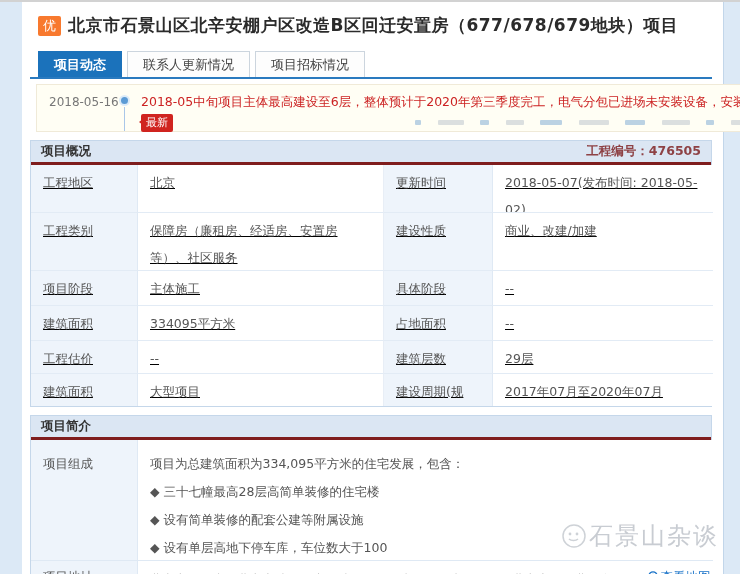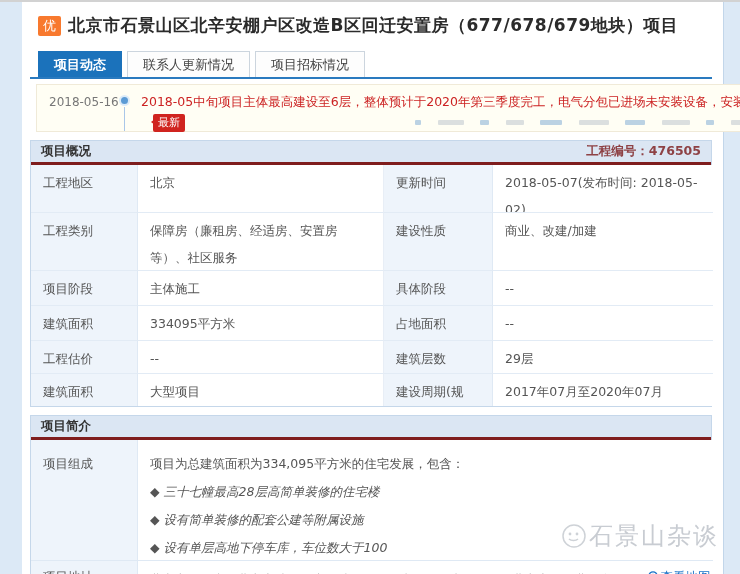--- a/index.html
+++ b/index.html
@@ -39,21 +39,21 @@
   .news-date { font-size:12px; color:#777; width:72px; flex:0 0 auto; margin-top:1px; }
   .timeline { position:relative; width:20px; flex:0 0 auto; margin-top:3px; }
   .timeline .dot {
     display:block; width:7px; height:7px; border-radius:50%;
     background:#5b9bd5; box-shadow:0 0 0 2px #dcebf8;
   }
   .timeline::after { content:""; position:absolute; left:3px; top:10px; width:1px; height:24px; background:#aac7e8; }
   .news-body { flex:1; }
   .news-text { font-size:12.5px; color:#cc2222; line-height:16px; white-space:nowrap; }
   .new-badge {
-    position:relative; display:inline-block; margin:4px 0 0 12px; background:#d0241f; color:#fff;
+    position:relative; display:inline-block; margin:4px 0 0 0; background:#d0241f; color:#fff;
     font-size:11px; line-height:1; padding:3px 5px 4px; border-radius:2px;
   }
   .new-badge::before {
     content:""; position:absolute; left:-5px; top:5px;
     border:3px solid transparent; border-right:4px solid #d0241f;
   }
   .clipped-icons {
     position:absolute; right:8px; bottom:3px; width:348px; height:8px;
     display:flex; justify-content:space-between; opacity:.5;
   }
@@ -61,39 +61,39 @@
   .frag.g { background:#b9c2cc; }
 
   
   .tbl { margin:8px 0 0 0; width:682px; border:1px solid #c5d7ea; }
   .tbl-head {
     height:24px; background:#dbe6f3; border-bottom:3px solid #7f1d1d;
     display:flex; align-items:center; justify-content:space-between; padding:0 10px;
   }
   .tbl-title { font-size:12.5px; font-weight:bold; color:#333; }
   .proj-no { font-size:12.5px; font-weight:bold; color:#8e4245; }
-  .grid { display:grid; grid-template-columns:107px 246px 109px 220px; }
+  .grid { display:grid; grid-template-columns:107px 246px 109px 220px;text-decoration:underline; }
   .cell {
     font-size:12.5px; color:#555; padding:4px 12px; line-height:27px;
     border-top:1px solid #e2ebf5; overflow:hidden;
   }
   .grid > .cell:nth-child(-n+4) { border-top:none; }
   .cell.lbl { background:#eef4fb; border-right:1px solid #dfe9f4; }
   .cell.val { background:#fff; }
   .cell.val.mid { border-right:1px solid #e8eef6; }
   .r1 { height:47px; } .r2 { height:58px; } .r3 { height:35px; }
   .r4 { height:35px; } .r5 { height:33px; } .r6 { height:33px; }
 
   
   .brief-grid { display:grid; grid-template-columns:107px 575px; }
   .brief-grid .cell { line-height:24px; }
   .comp { height:120px; padding-top:12px; }
   .comp-val { padding-top:12px; }
   .comp-val .intro { margin-bottom:2px; }
-  .comp-val .b-item { margin-top:4px; white-space:nowrap;font-style:italic; }
+  .comp-val .b-item { margin-top:4px; white-space:nowrap; }
   .addr { height:30px; border-top:1px solid #dfe9f4; padding-top:4px; }
   .addr-val { white-space:nowrap; }
   .map-link {
     display:inline-flex; align-items:center; gap:3px; margin-left:10px;
     color:#1a73c8; text-decoration:none; font-size:12.5px; cursor:pointer;
   }
   .map-link svg { display:inline-block; }
 
   
   .watermark {

